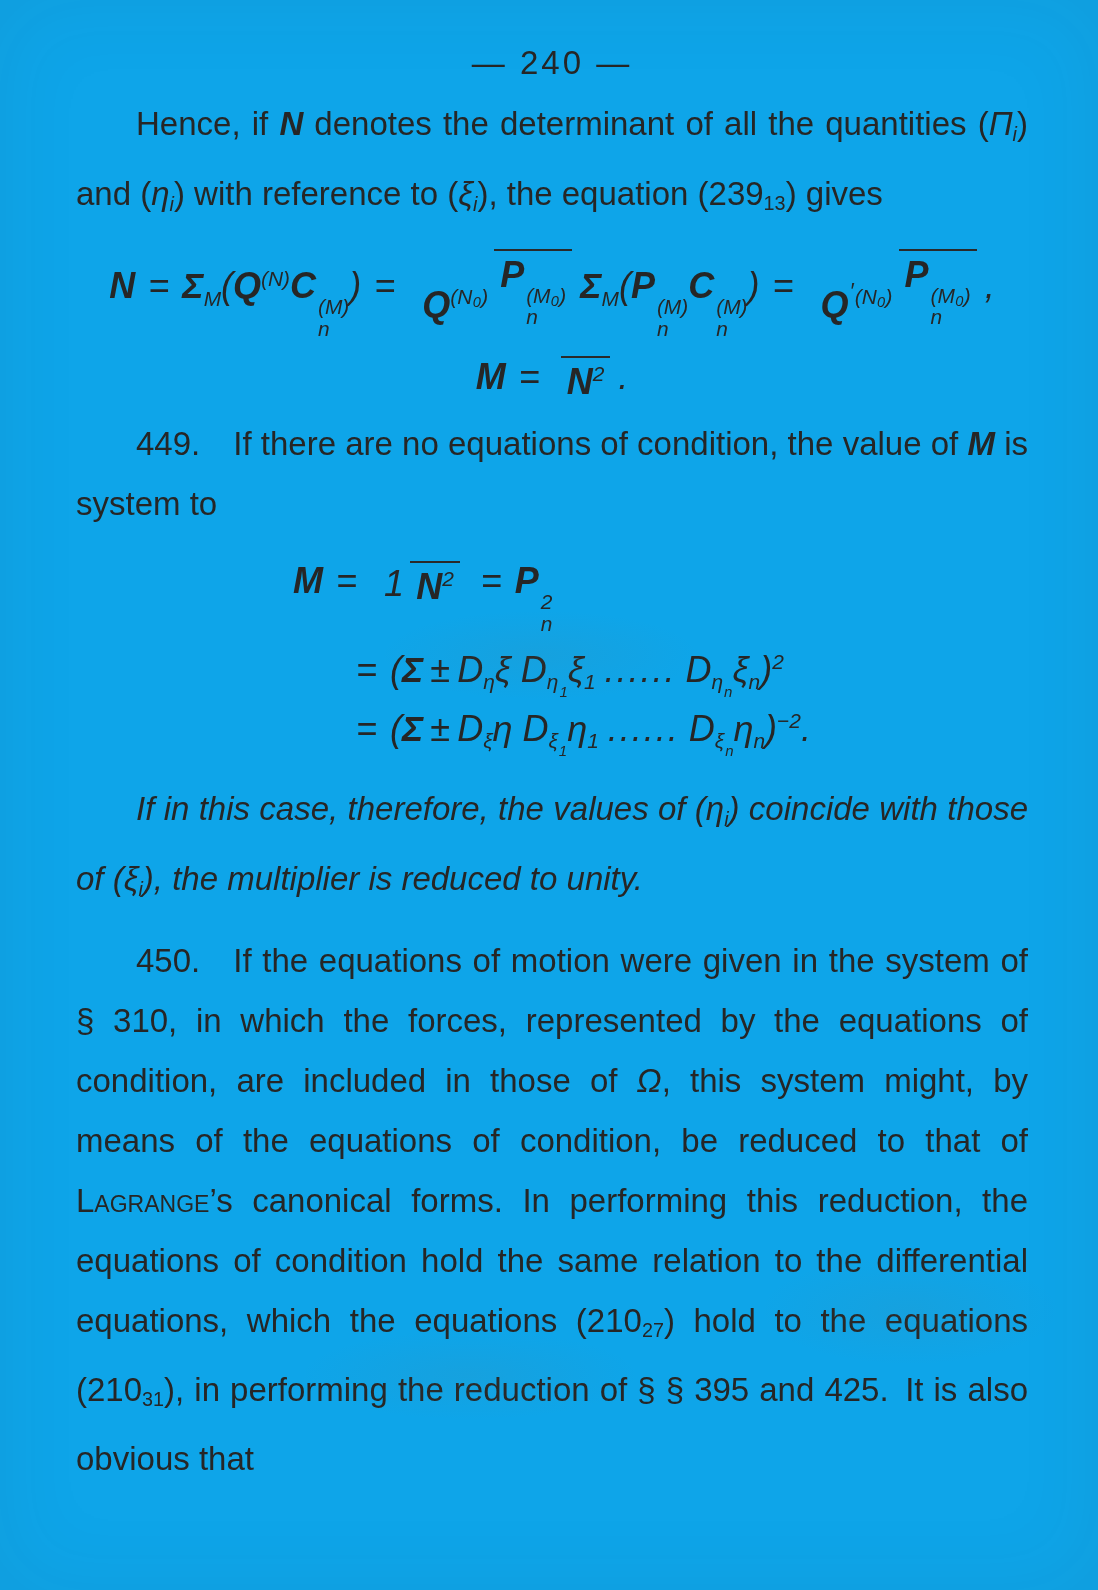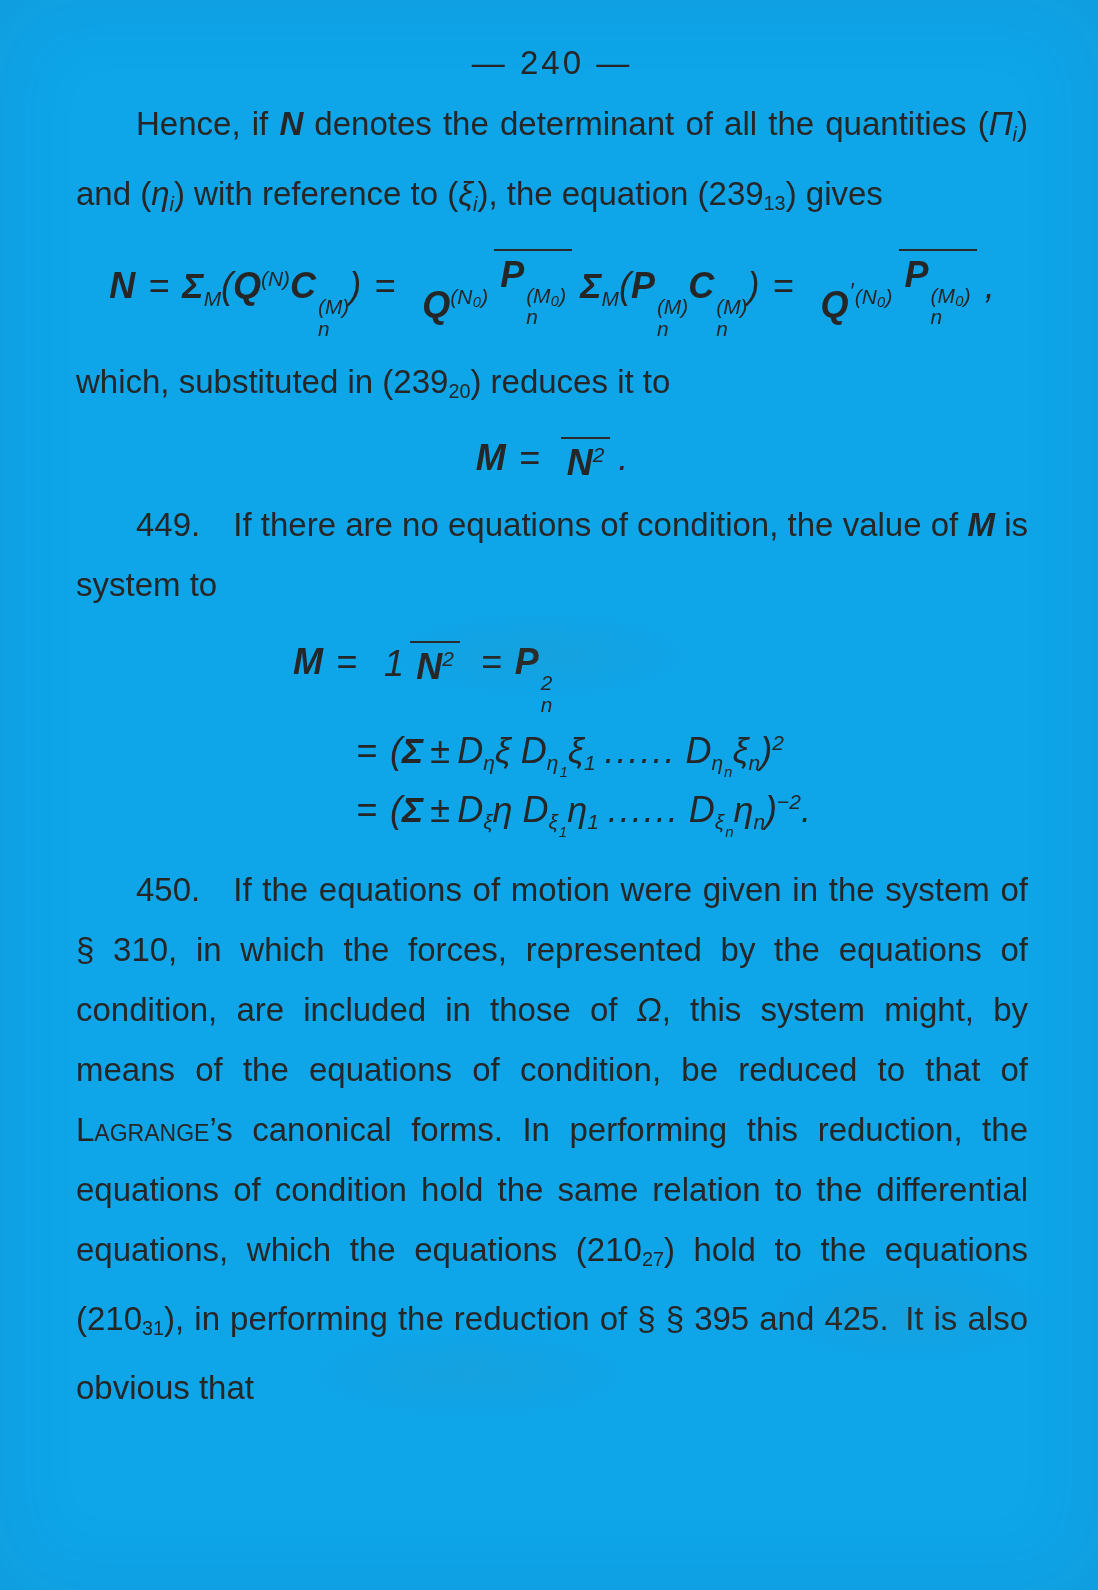--- a/index.html
+++ b/index.html
@@ -80,21 +80,20 @@
           <span>n</span>
         </span><span>)</span><span class="rel">=</span><span class="frac">
           <span class="fn"><span class="scr">Q</span><span class="pr">′</span><span class="sp">(N₀)</span></span>
           <span class="fd"><span class="scr">P</span><span class="stk">
               <span>(M₀)</span>
               <span>n</span>
             </span></span>
         </span><span>,</span>
     </div>
 
-    <p class="bp mt-p2"><span>which, substituted in (239</span><span class="r-sub">20</span><span>) reduces it to</span></p>
 
     <div class="eq eq2m">
       <span class="scr">M</span><span class="rel">=</span><span class="frac">
           <span class="fd"><span class="scr">N</span><span class="sp">2</span></span>
         </span><span>.</span>
     </div>
 
     <p class="bp indent mt-449"><span>449. If there are no equations of condition, the value of </span><span class="r-scr">M</span><span> is system to</span></p>
 
     <div class="eq3wrap">
@@ -110,17 +109,18 @@
         </div>
         <div class="ln ind">
           <span class="rel">=</span><span>(</span><span class="sig">Σ</span><span class="pm">±</span><span>D</span><span class="sb">η</span><span>ξ</span> <span>D</span><span class="sb"><span>η</span><span class="sb2">1</span></span><span>ξ</span><span class="sb">1</span><span class="dots">......</span><span>D</span><span class="sb"><span>η</span><span class="sb2">n</span></span><span>ξ</span><span class="sb">n</span><span>)</span><span class="sp">2</span>
         </div>
         <div class="ln ind">
           <span class="rel">=</span><span>(</span><span class="sig">Σ</span><span class="pm">±</span><span>D</span><span class="sb">ξ</span><span>η</span> <span>D</span><span class="sb"><span>ξ</span><span class="sb2">1</span></span><span>η</span><span class="sb">1</span><span class="dots">......</span><span>D</span><span class="sb"><span>ξ</span><span class="sb2">n</span></span><span>η</span><span class="sb">n</span><span>)</span><span class="sp">−2</span><span>.</span>
         </div>
       </div>
     </div>
 
+    <p class="bp indent mt-ital"><span class="r-i">If in this case, therefore, the values of (</span><span class="r-i">η</span><span class="r-isub">i</span><span class="r-i">) coincide with those of (</span><span class="r-i">ξ</span><span class="r-isub">i</span><span class="r-i">), the multiplier is reduced to unity.</span></p>
 
     <p class="bp indent mt-450"><span>450. If the equations of motion were given in the system of § 310, in which the forces, represented by the equations of condition, are included in those of </span><span class="r-i">Ω</span><span>, this system might, by means of the equa­tions of condition, be reduced to that of </span><span class="r-sc">Lagrange</span><span>’s canonical forms. In performing this reduction, the equations of condition hold the same relation to the differential equations, which the equations (210</span><span class="r-sub">27</span><span>) hold to the equations (210</span><span class="r-sub">31</span><span>), in performing the reduction of § § 395 and 425. It is also obvious that</span></p>
 
   </div>
 </div>
 
 </body></html>

